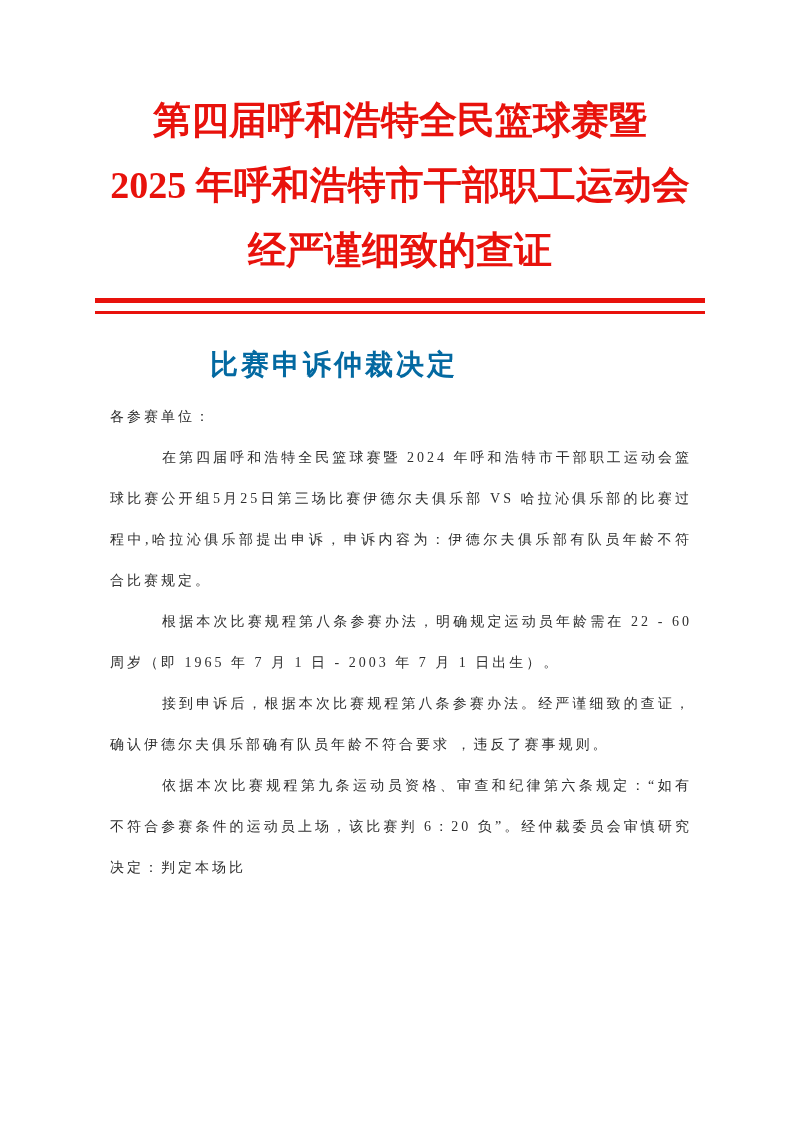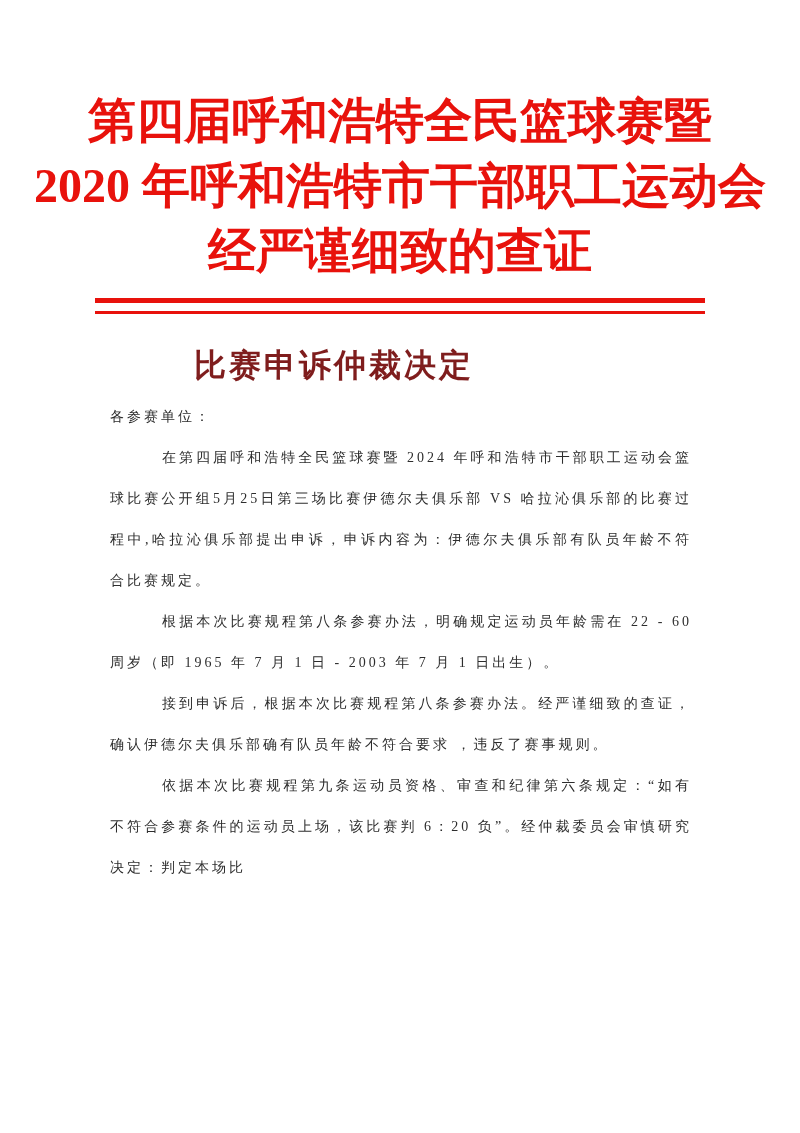--- a/index.html
+++ b/index.html
@@ -28,21 +28,21 @@
     position: absolute;
     top: 88px;
     left: 0;
     width: 800px;
     text-align: center;
     color: var(--accent);
     font-weight: bold;
   }
   .header-line {
     font-family: "Liberation Serif", serif;
-    font-size: 48px;
+    font-size: 38px;
     line-height: 65px;
     letter-spacing: 0px;
     white-space: nowrap;
   }
   .divider {
     position: absolute;
     left: 95px;
     top: 298px;
     width: 610px;
   }
@@ -56,24 +56,24 @@
     background: var(--accent);
   }
   .doc-title {
     position: absolute;
     top: 347px;
     left: 0;
     width: 668px;
     margin: 0;
     text-align: center;
     font-family: "Liberation Sans", sans-serif;
-    font-size: 32px;
+    font-size: 28px;
     line-height: 36px;
     font-weight: bold;
-    color: #7f1d1d;
+    color: #0369a1;
     letter-spacing: 3px;
   }
   .body-text {
     position: absolute;
     top: 396px;
     left: 110px;
     width: 582px;
     font-family: "Liberation Serif", serif;
     font-size: 14px;
     line-height: 41px;
@@ -91,21 +91,21 @@
     text-align: left;
   }
 </style>
 </head>
 <body>
 
 <div class="page">
 
   <div class="header">
     <div class="header-line">第四届呼和浩特全民篮球赛暨</div>
-    <div class="header-line">2020 年呼和浩特市干部职工运动会</div>
+    <div class="header-line">2025 年呼和浩特市干部职工运动会</div>
     <div class="header-line">经严谨细致的查证</div>
   </div>
 
   <div class="divider">
     <div class="thick"></div>
     <div class="thin"></div>
   </div>
 
   <h1 class="doc-title">比赛申诉仲裁决定</h1>
 

